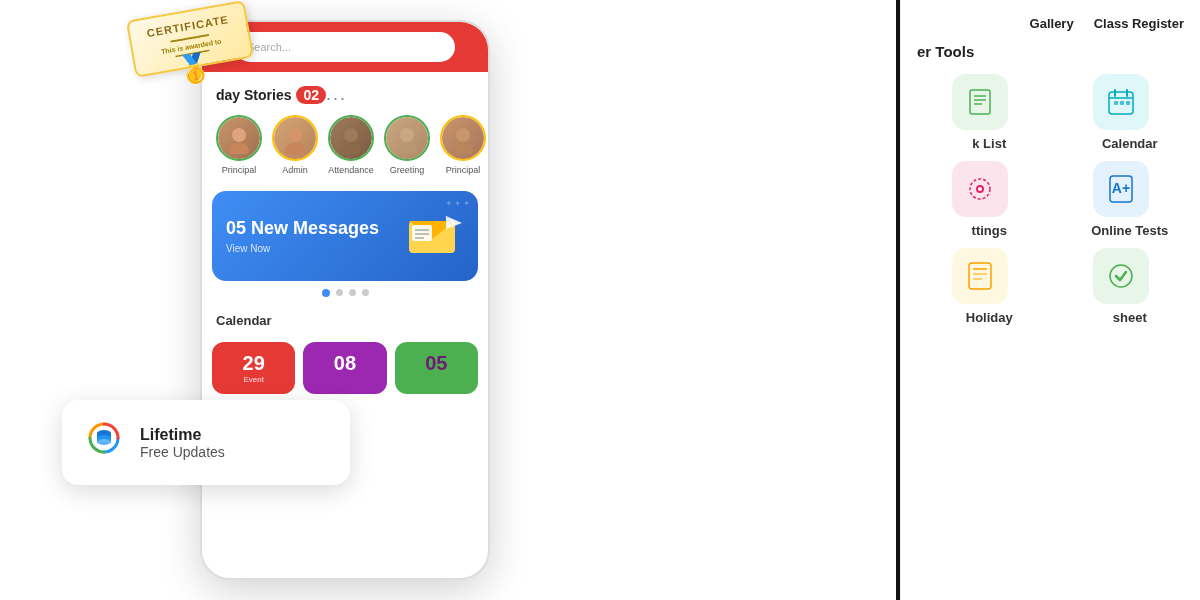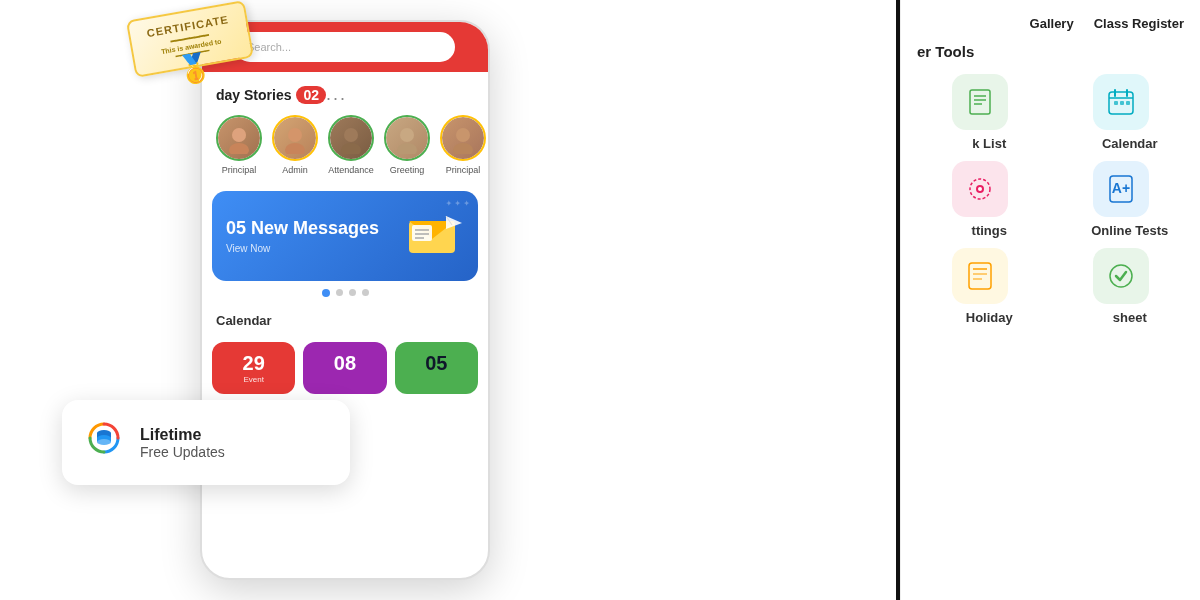--- a/index.html
+++ b/index.html
@@ -200,21 +200,21 @@
 
     .cal-card {
       border-radius: 12px;
       padding: 10px 14px;
       flex: 1;
       text-align: center;
     }
 
     .cal-card.red { background: #e53935; color: #fff; }
     .cal-card.purple { background: #9c27b0; color: #fff; }
-    .cal-card.green { background: #4caf50; color: #0f172a; }
+    .cal-card.green { background: #4caf50; color: #701a75; }
 
     .cal-number {
       font-size: 20px;
       font-weight: 800;
     }
 
     .cal-label {
       font-size: 8px;
       opacity: 0.85;
     }

